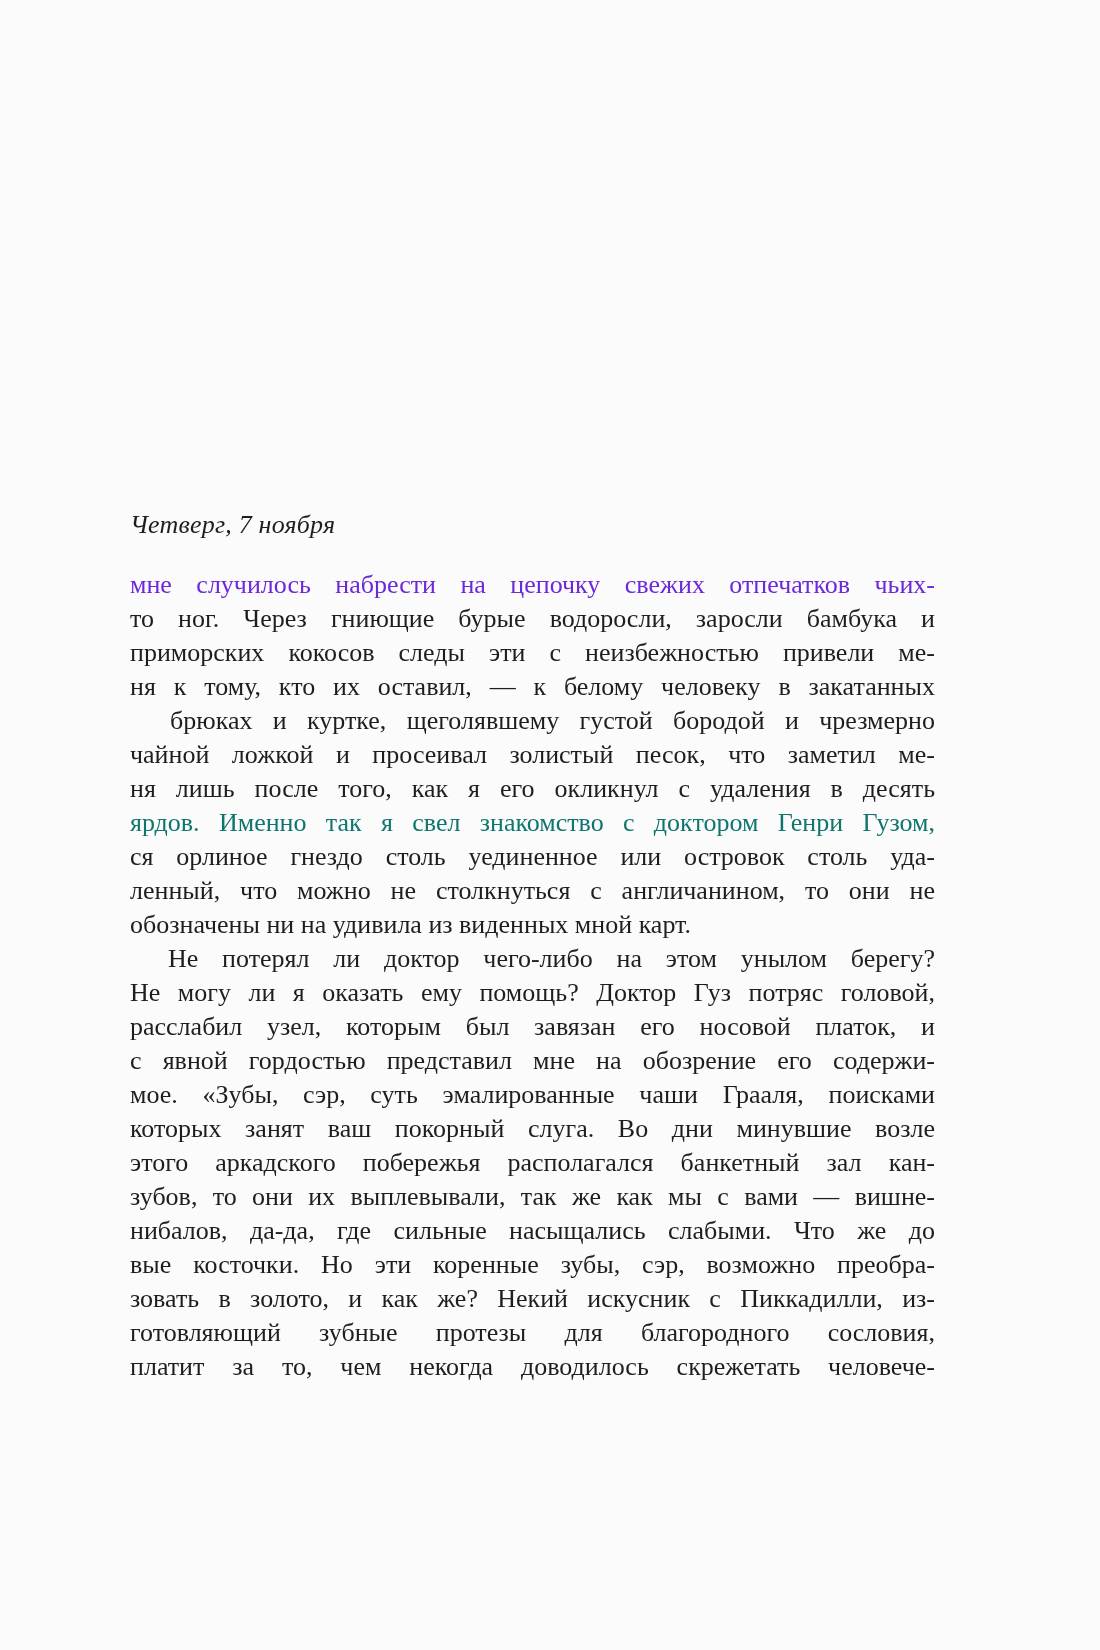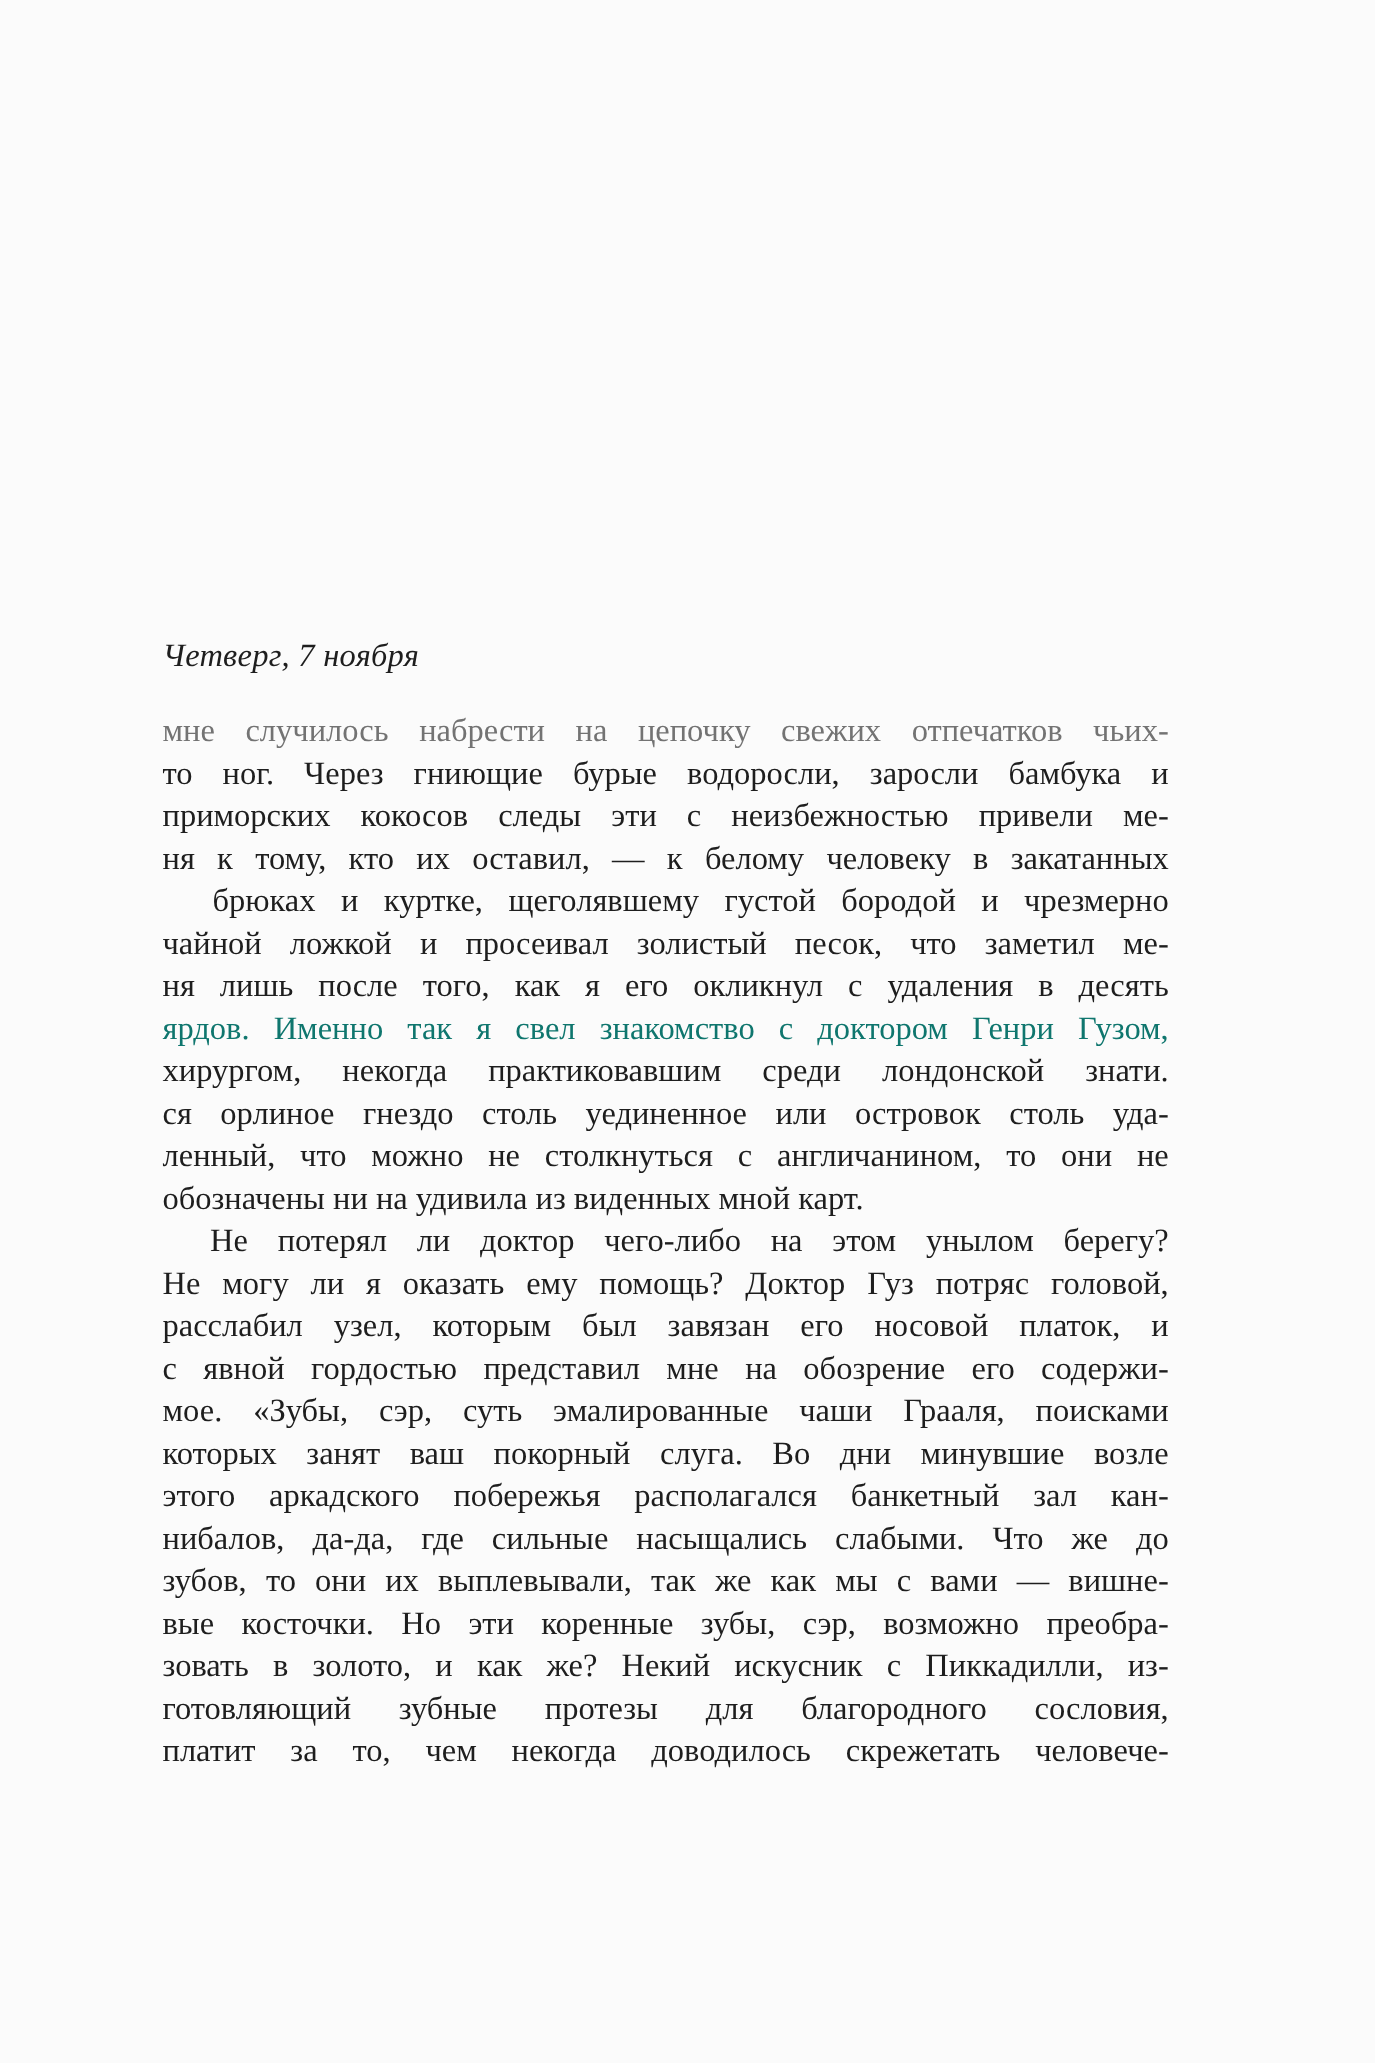--- a/index.html
+++ b/index.html
@@ -53,40 +53,39 @@
     text-indent: 38px;
   }
 </style>
 </head>
 <body style="background: rgb(251, 251, 251);">
 
 <div class="page">
   <div class="content">
     <div class="heading" style="color: rgb(30, 30, 30);">Четверг, 7 ноября</div>
     <div id="lines-container">
-        <div class="body-line" style="color: #737373;">мне случилось набрести на цепочку свежих отпечатков чьих-</div>
+        <div class="body-line" style="color: #6d28d9;">мне случилось набрести на цепочку свежих отпечатков чьих-</div>
         <div class="body-line" style="color: rgb(30, 30, 30);">то ног. Через гниющие бурые водоросли, заросли бамбука и</div>
         <div class="body-line" style="color: rgb(30, 30, 30);">приморских кокосов следы эти с неизбежностью привели ме-</div>
         <div class="body-line" style="color: rgb(30, 30, 30);">ня к тому, кто их оставил, — к белому человеку в закатанных</div>
         <div class="body-line" style="color: rgb(30, 30, 30); margin-left: 40px;">брюках и куртке, щеголявшему густой бородой и чрезмерно</div>
         <div class="body-line" style="color: rgb(30, 30, 30);">чайной ложкой и просеивал золистый песок, что заметил ме-</div>
         <div class="body-line" style="color: rgb(30, 30, 30);">ня лишь после того, как я его окликнул с удаления в десять</div>
         <div class="body-line" style="color: #0f766e;">ярдов. Именно так я свел знакомство с доктором Генри Гузом,</div>
-        <div class="body-line" style="color: rgb(30, 30, 30);">хирургом, некогда практиковавшим среди лондонской знати.</div>
         <div class="body-line" style="color: rgb(30, 30, 30);">ся орлиное гнездо столь уединенное или островок столь уда-</div>
         <div class="body-line" style="color: rgb(30, 30, 30);">ленный, что можно не столкнуться с англичанином, то они не</div>
         <div class="body-line no-justify" style="color: rgb(30, 30, 30);">обозначены ни на удивила из виденных мной карт.</div>
         <div class="body-line indent" style="color: rgb(30, 30, 30);">Не потерял ли доктор чего-либо на этом унылом берегу?</div>
         <div class="body-line" style="color: rgb(30, 30, 30);">Не могу ли я оказать ему помощь? Доктор Гуз потряс головой,</div>
         <div class="body-line" style="color: rgb(30, 30, 30);">расслабил узел, которым был завязан его носовой платок, и</div>
         <div class="body-line" style="color: rgb(30, 30, 30);">с явной гордостью представил мне на обозрение его содержи-</div>
         <div class="body-line" style="color: rgb(30, 30, 30);">мое. «Зубы, сэр, суть эмалированные чаши Грааля, поисками</div>
         <div class="body-line" style="color: rgb(30, 30, 30);">которых занят ваш покорный слуга. Во дни минувшие возле</div>
         <div class="body-line" style="color: rgb(30, 30, 30);">этого аркадского побережья располагался банкетный зал кан-</div>
+        <div class="body-line" style="color: rgb(30, 30, 30);">зубов, то они их выплевывали, так же как мы с вами — вишне-</div>
         <div class="body-line" style="color: rgb(30, 30, 30);">нибалов, да-да, где сильные насыщались слабыми. Что же до</div>
-        <div class="body-line" style="color: rgb(30, 30, 30);">зубов, то они их выплевывали, так же как мы с вами — вишне-</div>
         <div class="body-line" style="color: rgb(30, 30, 30);">вые косточки. Но эти коренные зубы, сэр, возможно преобра-</div>
         <div class="body-line" style="color: rgb(30, 30, 30);">зовать в золото, и как же? Некий искусник с Пиккадилли, из-</div>
         <div class="body-line" style="color: rgb(30, 30, 30);">готовляющий зубные протезы для благородного сословия,</div>
         <div class="body-line" style="color: rgb(30, 30, 30);">платит за то, чем некогда доводилось скрежетать человече-</div>
       </div>
   </div>
 </div>
 
 </body></html>

